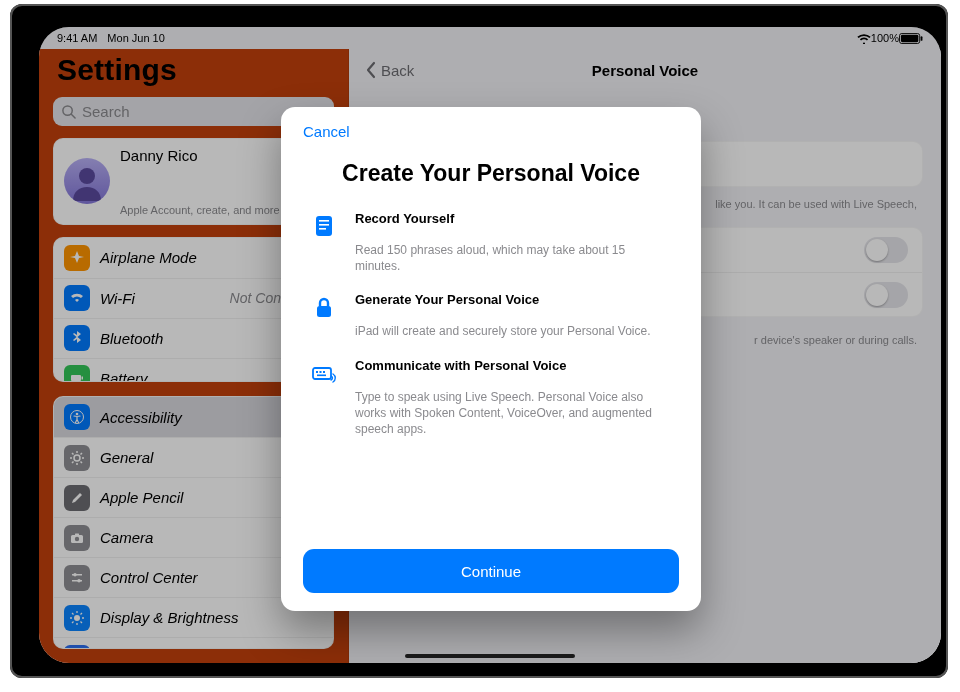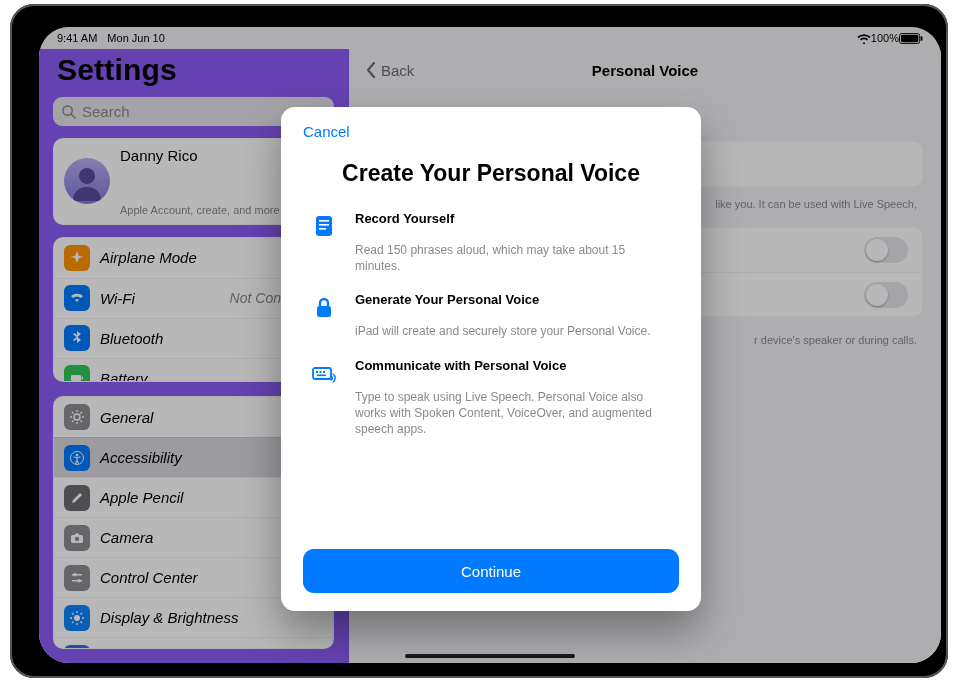--- a/index.html
+++ b/index.html
@@ -3,21 +3,21 @@
 <meta charset="utf-8">
 <style>
   * { box-sizing: border-box; margin: 0; padding: 0; font-family: -apple-system, "Helvetica Neue", Helvetica, Arial, sans-serif; }
   body { background: #fff; width: 960px; height: 692px; overflow: hidden; position: relative; }
 
   
   .device-frame {
     position: absolute; left: 10px; top: 4px;
     width: 938px; height: 674px;
     background: #000;
-    border-radius: 24px;
+    border-radius: 12px;
     box-shadow: 0 0 0 2px #555 inset;
   }
   .screen {
     position: absolute; left: 29px; top: 23px;
     width: 902px; height: 636px;
     background: #f2f2f6;
     border-radius: 30px;
     overflow: hidden;
   }
 
@@ -27,21 +27,21 @@
     display: flex; justify-content: space-between; align-items: center;
     padding: 0 18px; font-size: 11px; font-weight: 500; color: #000;
   }
   .status-left { display:flex; gap:10px; }
   .status-right { display:flex; align-items:center; }
   .wifi-icon, .battery-icon { display:inline-block; }
   .wifi-icon svg, .battery-icon svg { display:block; }
 
   
   .content { display:flex; height: calc(100% - 22px); }
-  .sidebar { width: 310px; background:#8b5cf6; border-right:1px solid rgba(0,0,0,0.08); display:flex; flex-direction:column; }
+  .sidebar { width: 310px; background:#c2410c; border-right:1px solid rgba(0,0,0,0.08); display:flex; flex-direction:column; }
   .main-pane { flex:1; background:#f2f2f6; display:flex; flex-direction:column; position:relative; }
 
   .sidebar-header { padding: 4px 18px 4px 18px; }
   .sidebar-title { font-size: 30px; font-weight: 700; letter-spacing:0.2px; }
   .search-box {
     margin: 6px 14px 10px 14px; height: 32px;
     background: #e4e4e9; border-radius: 9px;
     display:flex; align-items:center; padding:0 8px; color:#8a8a8e;
     font-size: 15px; gap:6px;
   }
@@ -203,38 +203,38 @@
                 <svg viewBox="0 0 16 16">
                   <rect x="2" y="5" width="10" height="6" rx="1" fill="#fff"></rect>
                   <rect x="12.5" y="6.5" width="1.5" height="3" fill="#fff"></rect>
                 </svg>
               </span>
             <span>Battery</span>
           </div>
         </div>
 
         <div class="group">
-          <div class="row">
-            <span class="row-icon ic-gray">
-                <svg viewBox="0 0 16 16">
-                  <circle cx="8" cy="8" r="3" fill="none" stroke="#fff" stroke-width="1.5"></circle>
-                  <path d="M8 1v2M8 13v2M1 8h2M13 8h2M3 3l1.5 1.5M11.5 11.5L13 13M13 3l-1.5 1.5M4.5 11.5L3 13" stroke="#fff" stroke-width="1.5"></path>
-                </svg>
-              </span>
-            <span>General</span>
-          </div>
           <div class="row selected">
             <span class="row-icon ic-blue">
                 <svg viewBox="0 0 16 16">
                   <circle cx="8" cy="8" r="6.5" stroke="#fff" fill="none"></circle>
                   <circle cx="8" cy="5" r="1.3" fill="#fff"></circle>
                   <path d="M5 7l3 .5 3-.5M8 7.5v3l-1.5 3M8 10.5l1.5 3" stroke="#fff" stroke-width="1.2" stroke-linecap="round" fill="none"></path>
                 </svg>
               </span>
             <span>Accessibility</span>
+          </div>
+          <div class="row">
+            <span class="row-icon ic-gray">
+                <svg viewBox="0 0 16 16">
+                  <circle cx="8" cy="8" r="3" fill="none" stroke="#fff" stroke-width="1.5"></circle>
+                  <path d="M8 1v2M8 13v2M1 8h2M13 8h2M3 3l1.5 1.5M11.5 11.5L13 13M13 3l-1.5 1.5M4.5 11.5L3 13" stroke="#fff" stroke-width="1.5"></path>
+                </svg>
+              </span>
+            <span>General</span>
           </div>
           <div class="row">
             <span class="row-icon ic-grayDark">
                 <svg viewBox="0 0 16 16">
                   <path d="M3 13l1-3 7-7 2 2-7 7-3 1z" fill="#fff"></path>
                 </svg>
               </span>
             <span>Apple Pencil</span>
           </div>
           <div class="row">

